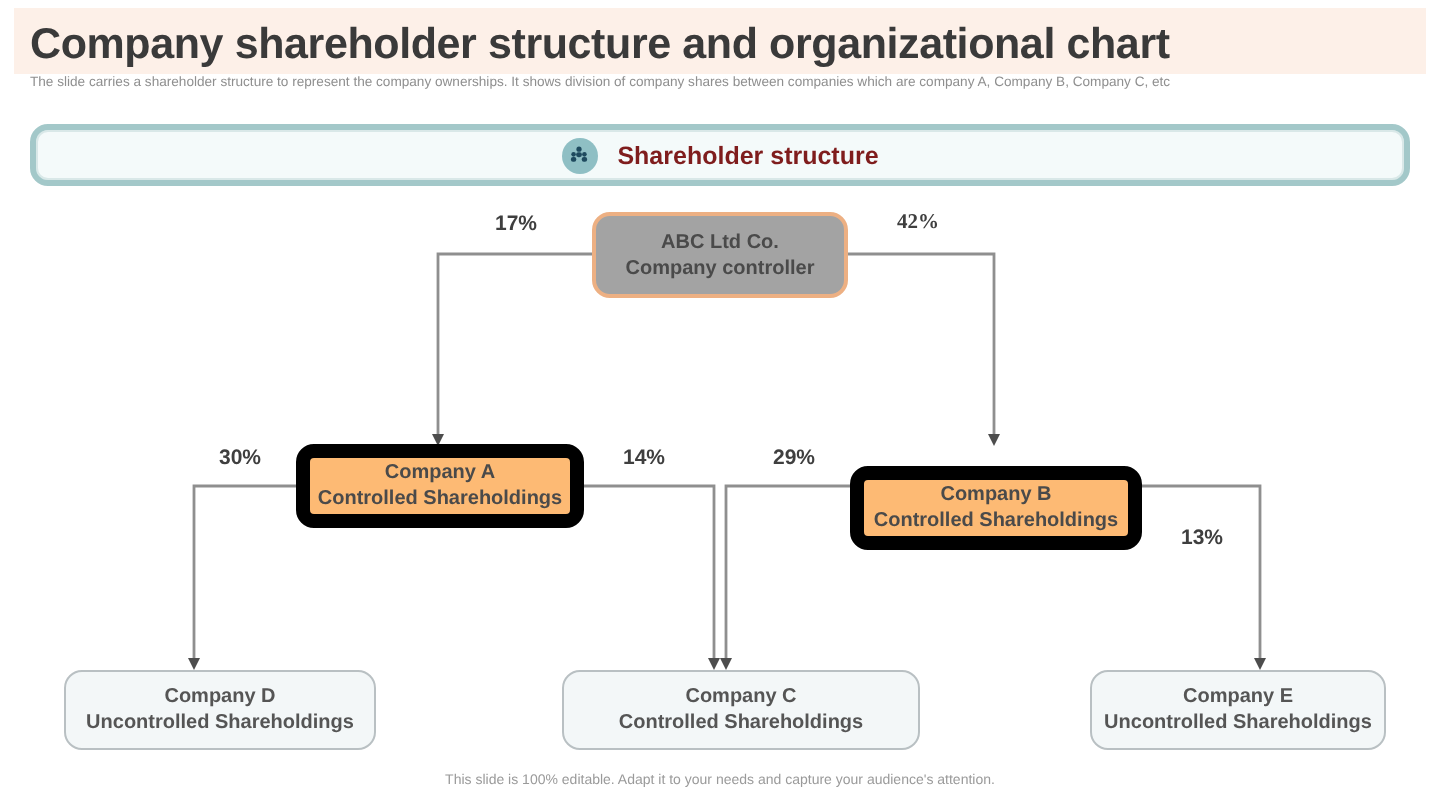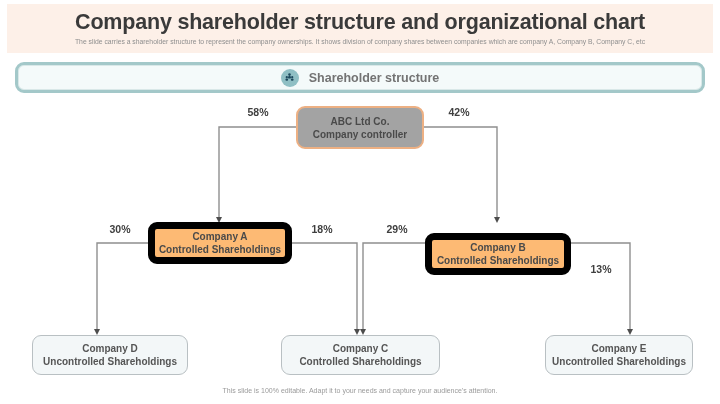--- a/index.html
+++ b/index.html
@@ -9,24 +9,23 @@
   .slide {
     position: relative;
     width: 720px; height: 404px;
     background: #ffffff;
     overflow: hidden;
   }
 
   
   .header-band {
     position: absolute;
-    left: 7px; top: 4px; right: 7px; height: 49px;
+    left: 7px; top: 4px; right: 7px; height: 33px;
     background: #fdf0e8;
     padding: 6px 8px 0 8px;
-    text-align: center;
   }
   .page-title {
     font-size: 21.5px;
     font-weight: 700;
     color: #3a3a3a;
     letter-spacing: -0.2px;
   }
   .page-subtitle {
     margin-top: 3px;
     font-size: 6.8px;
@@ -47,21 +46,21 @@
   .banner-icon {
     width: 18px; height: 18px;
     border-radius: 50%;
     background: #8fbfc4;
     display: inline-flex; align-items: center; justify-content: center;
   }
   .banner-icon svg { width: 13px; height: 13px; }
   .banner-label {
     font-size: 12.5px;
     font-weight: 700;
-    color: #737373;
+    color: #7f1d1d;
   }
 
   
   .connectors {
     position: absolute; left: 0; top: 0;
     width: 720px; height: 404px;
     pointer-events: none;
   }
 
   
@@ -141,24 +140,24 @@
     <g fill="#4d4d4d">
       <polygon points="216,217 222,217 219,223"></polygon>
       <polygon points="494,217 500,217 497,223"></polygon>
       <polygon points="94,329 100,329 97,335"></polygon>
       <polygon points="354,329 360,329 357,335"></polygon>
       <polygon points="360,329 366,329 363,335"></polygon>
       <polygon points="627,329 633,329 630,335"></polygon>
     </g>
   </svg>
 
-  <div class="pct" style="left:258px; top:106px;">58%</div>
-  <div class="pct" style="left:459px; top:106px;">42%</div>
+  <div class="pct" style="left:258px; top:106px;">17%</div>
+  <div class="pct" style="left:459px; top:106px;font-family:Liberation Serif, serif;">42%</div>
   <div class="pct" style="left:120px; top:223px;">30%</div>
-  <div class="pct" style="left:322px; top:223px;">18%</div>
+  <div class="pct" style="left:322px; top:223px;">14%</div>
   <div class="pct" style="left:397px; top:223px;">29%</div>
   <div class="pct" style="left:601px; top:223px;margin-top:40px;">13%</div>
 
   <div class="node node-root" style="left:296px; top:106px; width:128px; height:43px;">
     <span>ABC Ltd Co.</span>
     <span>Company controller</span>
   </div>
 
   <div class="node node-pink" style="left:148px; top:222px; width:144px; height:42px;">
     <span>Company A</span>
@@ -168,21 +167,21 @@
   <div class="node node-pink" style="left:425px; top:222px; width:146px; height:42px;margin-top:11px;">
     <span>Company B</span>
     <span>Controlled Shareholdings</span>
   </div>
 
   <div class="node node-gray" style="left:32px; top:335px; width:156px; height:40px;">
     <span>Company D</span>
     <span>Uncontrolled Shareholdings</span>
   </div>
 
-  <div class="node node-gray" style="left:281px; top:335px; width:159px; height:40px;">
+  <div class="node node-gray" style="left:281px; top:335px; width:179px; height:40px;">
     <span>Company C</span>
     <span>Controlled Shareholdings</span>
   </div>
 
   <div class="node node-gray" style="left:545px; top:335px; width:148px; height:40px;">
     <span>Company E</span>
     <span>Uncontrolled Shareholdings</span>
   </div>
 
   <div class="footer-note">This slide is 100% editable. Adapt it to your needs and capture your audience's attention.</div>

